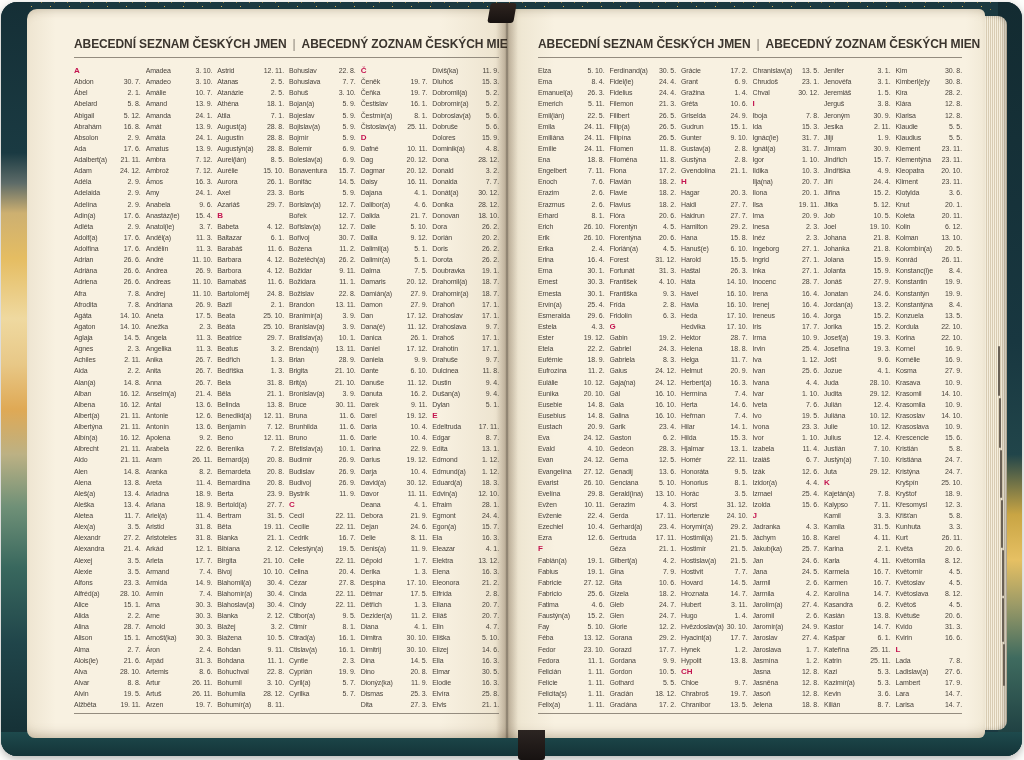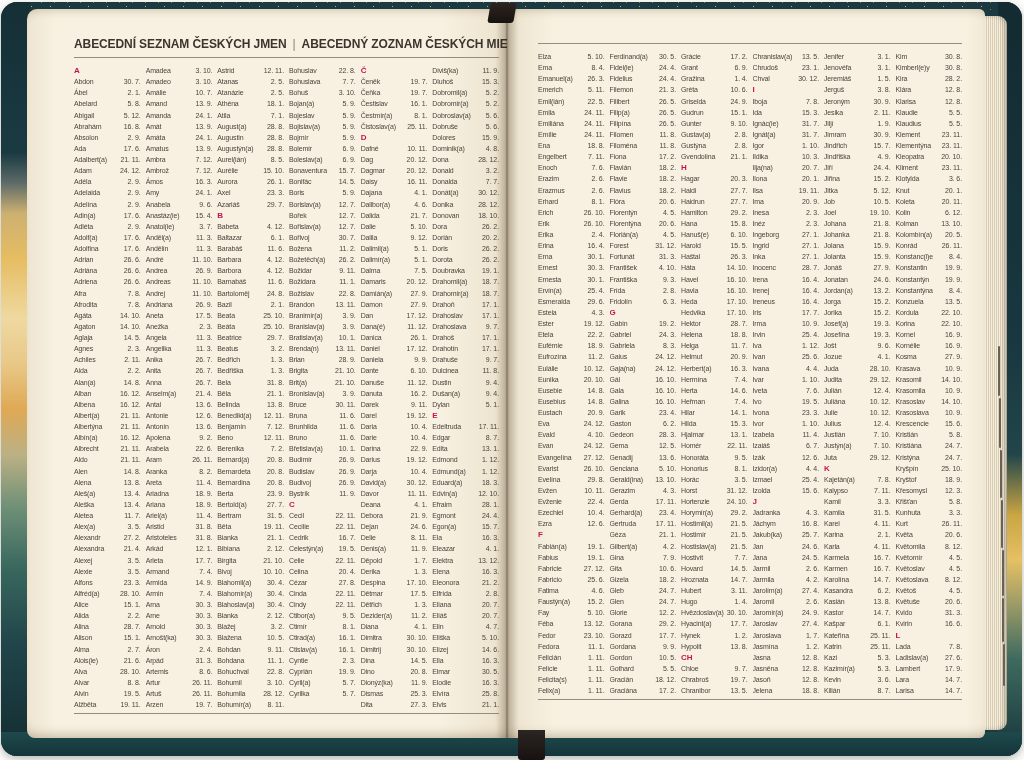--- a/index.html
+++ b/index.html
@@ -1455,20 +1455,21 @@
               <span class="dt">21. 1.</span>
             </div>
           </div>
         </div>
       <div class="rule bottom"></div>
     </div>
   </div>
 
   <div class="page right">
     <div class="content">
+      <div class="header-row"><span>ABECEDNÍ SEZNAM ČESKÝCH JMEN</span><span class="divider">|</span><span>ABECEDNÝ ZOZNAM ČESKÝCH MIEN</span></div>
       <div class="rule"></div>
       <div class="cols">
           <div>
             <div class="row">
               <span class="nm">Elza</span>
               <span class="dt">5. 10.</span>
             </div>
             <div class="row">
               <span class="nm">Ema</span>
               <span class="dt">8. 4.</span>

